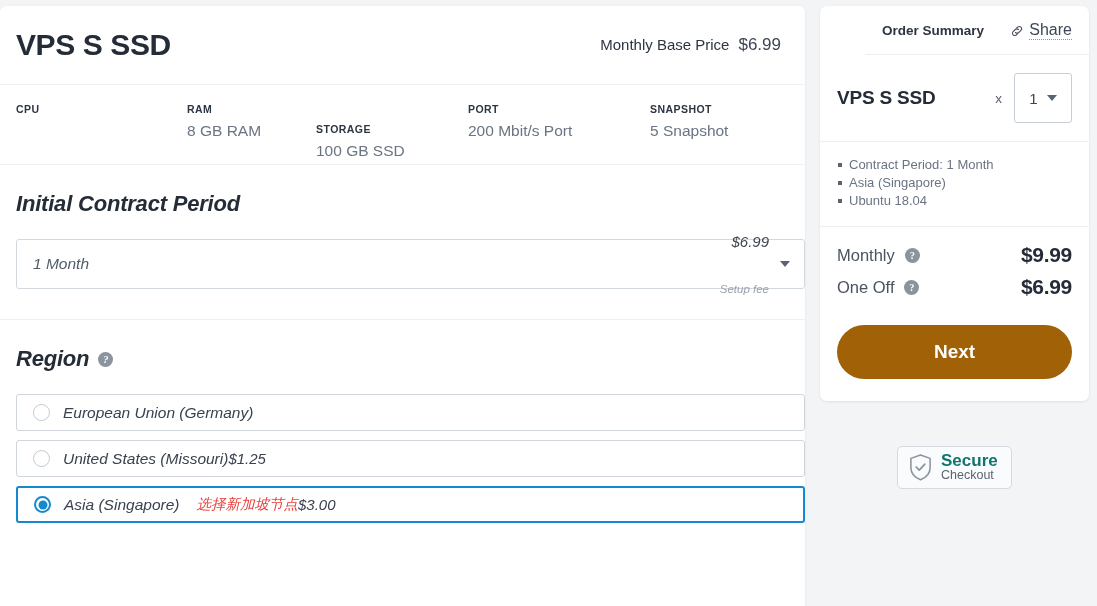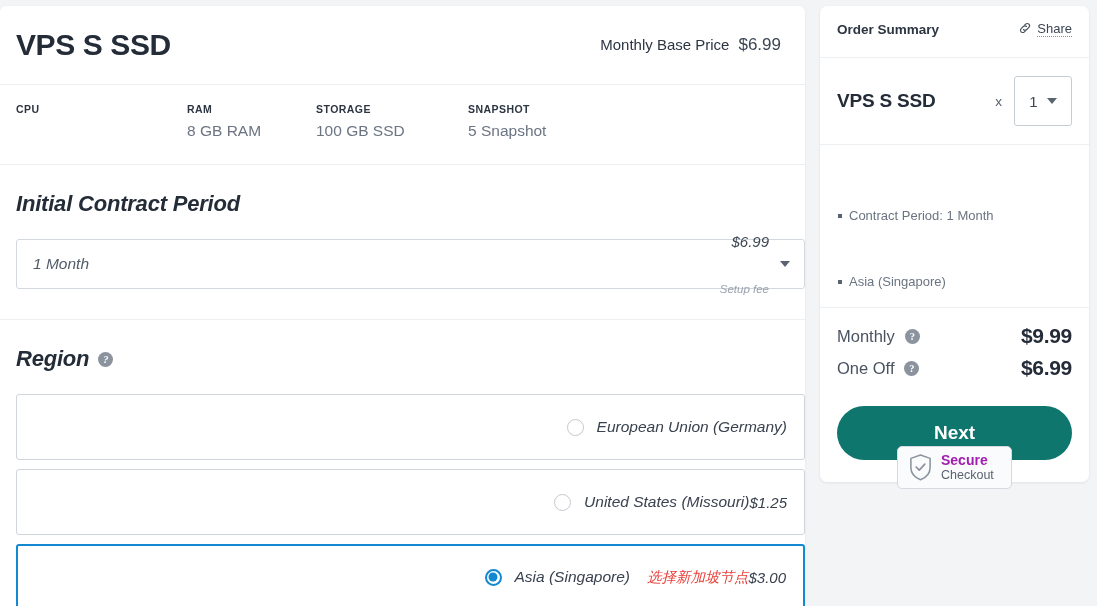--- a/index.html
+++ b/index.html
@@ -35,21 +35,21 @@
 
   
   .spec-strip {
     display: flex; padding: 18px 16px 22px 16px;
     border-bottom: 1px solid #edf0f2;
     height: 80px;
   }
   .spec { flex: 0 0 auto; }
   .spec:nth-child(1) { width: 171px; }
   .spec:nth-child(2) { width: 129px; }
-  .spec:nth-child(3) { width: 152px; }
+  .spec:nth-child(3) { width: 152px; margin-top: 20px; }
   .spec:nth-child(4) { width: 182px; }
   .spec:nth-child(5) { width: auto; }
   .spec-k {
     font-size: 10.5px; font-weight: bold; color: #2c3542;
     letter-spacing: .45px; margin-bottom: 7px;
   }
   .spec-v { font-size: 15.5px; color: #6a7482; }
 
   
   .section { padding: 26px 0 30px 16px; border-bottom: 1px solid #edf0f2; font-style: italic; }
@@ -78,22 +78,22 @@
   .help-icon {
     width: 15px; height: 15px; border-radius: 50%;
     background: #8b939e; color: #fff;
     font-size: 10.5px; font-weight: bold;
     display: inline-flex; align-items: center; justify-content: center;
     font-family: "Liberation Serif", serif;
   }
 
   
   .radio-row {
-    height: 66px; border: 1px solid #cfd5db; border-radius: 3px;
-    display: flex; align-items: center; justify-content: flex-end;
+    height: 37px; border: 1px solid #cfd5db; border-radius: 3px;
+    display: flex; align-items: center; justify-content: flex-start;
     padding: 0 17px 0 16px; margin-bottom: 9px; background: #fff;
   }
   .radio-row.selected {
     border: 2px solid #1289d0; box-shadow: 0 0 0 0 transparent;
   }
   .radio-left { display: flex; align-items: center; gap: 13px; }
   .radio-dot {
     width: 17px; height: 17px; border-radius: 50%;
     border: 1.5px solid #c3c9d0; background: #fff; flex: 0 0 auto;
   }
@@ -112,79 +112,79 @@
 
   
   .summary-card {
     position: absolute; left: 820px; top: 6px; width: 269px;
     background: #fff; border-radius: 7px;
     box-shadow: 0 1px 3px rgba(16,24,40,.08);
     overflow: hidden;
   }
   .sum-head {
     display: flex; align-items: center; justify-content: space-between;
-    padding: 15px 17px 20px 17px; border-bottom: 1px solid #edf0f2;
+    padding: 15px 17px 14px 17px; border-bottom: 1px solid #edf0f2; margin-left: 45px;
   }
   .sum-head-title { font-size: 13.5px; font-weight: bold; color: #2c3542; }
   .share {
-    display: flex; align-items: flex-start; gap: 5px;
-    font-size: 13px; color: #3c4654;
+    display: flex; align-items: center; gap: 5px;
+    font-size: 16px; color: #3c4654;
     cursor: pointer;
   }
   .share-text { border-bottom: 1px dotted #8b939e; }
   .sum-item {
     display: flex; align-items: center; justify-content: space-between;
     padding: 18px 17px 18px 17px; border-bottom: 1px solid #edf0f2;
   }
   .sum-item-name { font-size: 19px; font-weight: bold; color: #242c38; letter-spacing: -0.2px; }
   .sum-x { font-size: 13.5px; color: #5a6370; margin-left: auto; margin-right: 12px; }
   .qty-box {
     width: 58px; height: 50px; border: 1px solid #c7cdd4; border-radius: 3px;
     display: flex; align-items: center; justify-content: center; gap: 9px;
     background: #fff;
   }
   .qty-val { font-size: 15px; color: #3c4654; }
   .details { padding: 14px 17px 16px 17px; border-bottom: 1px solid #edf0f2; }
   .details-title { font-size: 12.5px; font-weight: bold; color: #2c3542; margin-bottom: 5px; }
   .details-list { list-style: none; }
   .details-list li {
     font-size: 13px; color: #6a7482; line-height: 18px;
-    padding-left: 12px; position: relative; margin-top: 48px;
+    padding-left: 12px; position: relative;
   }
   .details-list li::before {
     content: ""; position: absolute; left: 1px; top: 7px;
     width: 4px; height: 4px; background: #5a6370;
   }
   .totals { padding: 16px 17px 6px 17px; }
   .total-row {
     display: flex; align-items: center; justify-content: space-between;
     margin-bottom: 8px;
     text-align: right;
   }
   .total-left { display: flex; align-items: center; gap: 10px; }
   .total-label { font-size: 16.5px; color: #4a5360; }
   .total-value { font-size: 21px; font-weight: bold; color: #242c38; letter-spacing: -0.3px; }
   .next-wrap { padding: 12px 17px 22px 17px; }
   .next-btn {
     width: 100%; height: 54px; border: none; border-radius: 27px;
-    background: #0f766e; color: #fff;
+    background: #a16207; color: #fff;
     font-size: 19px; font-weight: bold;
     font-family: "Liberation Sans", sans-serif;
     cursor: pointer;
   }
 
   .secure-badge {
     position: absolute; left: 897px; top: 446px;
     width: 115px; height: 43px;
     border: 1px solid #d5dae0; border-radius: 5px;
     background: #fafbfc;
     display: flex; align-items: center; gap: 8px;
     padding: 0 10px;
   }
-  .secure-text-a { font-size: 14px; font-weight: bold; color: #a21caf; line-height: 15px; }
+  .secure-text-a { font-size: 17px; font-weight: bold; color: #0f766e; line-height: 15px; }
   .secure-text-b { font-size: 12.5px; color: #5a6370; line-height: 15px; }
 </style>
 </head>
 <body>
 
 <div class="page">
 
   <div class="config-panel">
 
     <div class="prod-header">
@@ -199,20 +199,24 @@
       <div class="spec">
         <div class="spec-k">CPU</div>
       </div>
       <div class="spec">
         <div class="spec-k">RAM</div>
         <div class="spec-v">8 GB RAM</div>
       </div>
       <div class="spec">
         <div class="spec-k">STORAGE</div>
         <div class="spec-v">100 GB SSD</div>
+      </div>
+      <div class="spec">
+        <div class="spec-k">PORT</div>
+        <div class="spec-v">200 Mbit/s Port</div>
       </div>
       <div class="spec">
         <div class="spec-k">SNAPSHOT</div>
         <div class="spec-v">5 Snapshot</div>
       </div>
     </div>
 
     <div class="section">
       <div class="section-title">Initial Contract Period</div>
       <div class="select-box">
@@ -278,20 +282,21 @@
       <span class="qty-box">
         <span class="qty-val">1</span>
         <span class="caret"></span>
       </span>
     </div>
 
     <div class="details">
       <ul class="details-list">
         <li>Contract Period: 1 Month</li>
         <li>Asia (Singapore)</li>
+        <li>Ubuntu 18.04</li>
       </ul>
     </div>
 
     <div class="totals">
       <div class="total-row">
         <span class="total-left">
           <span class="total-label">Monthly</span>
           <span class="help-icon">?</span>
         </span>
         <span class="total-value">$9.99</span>

